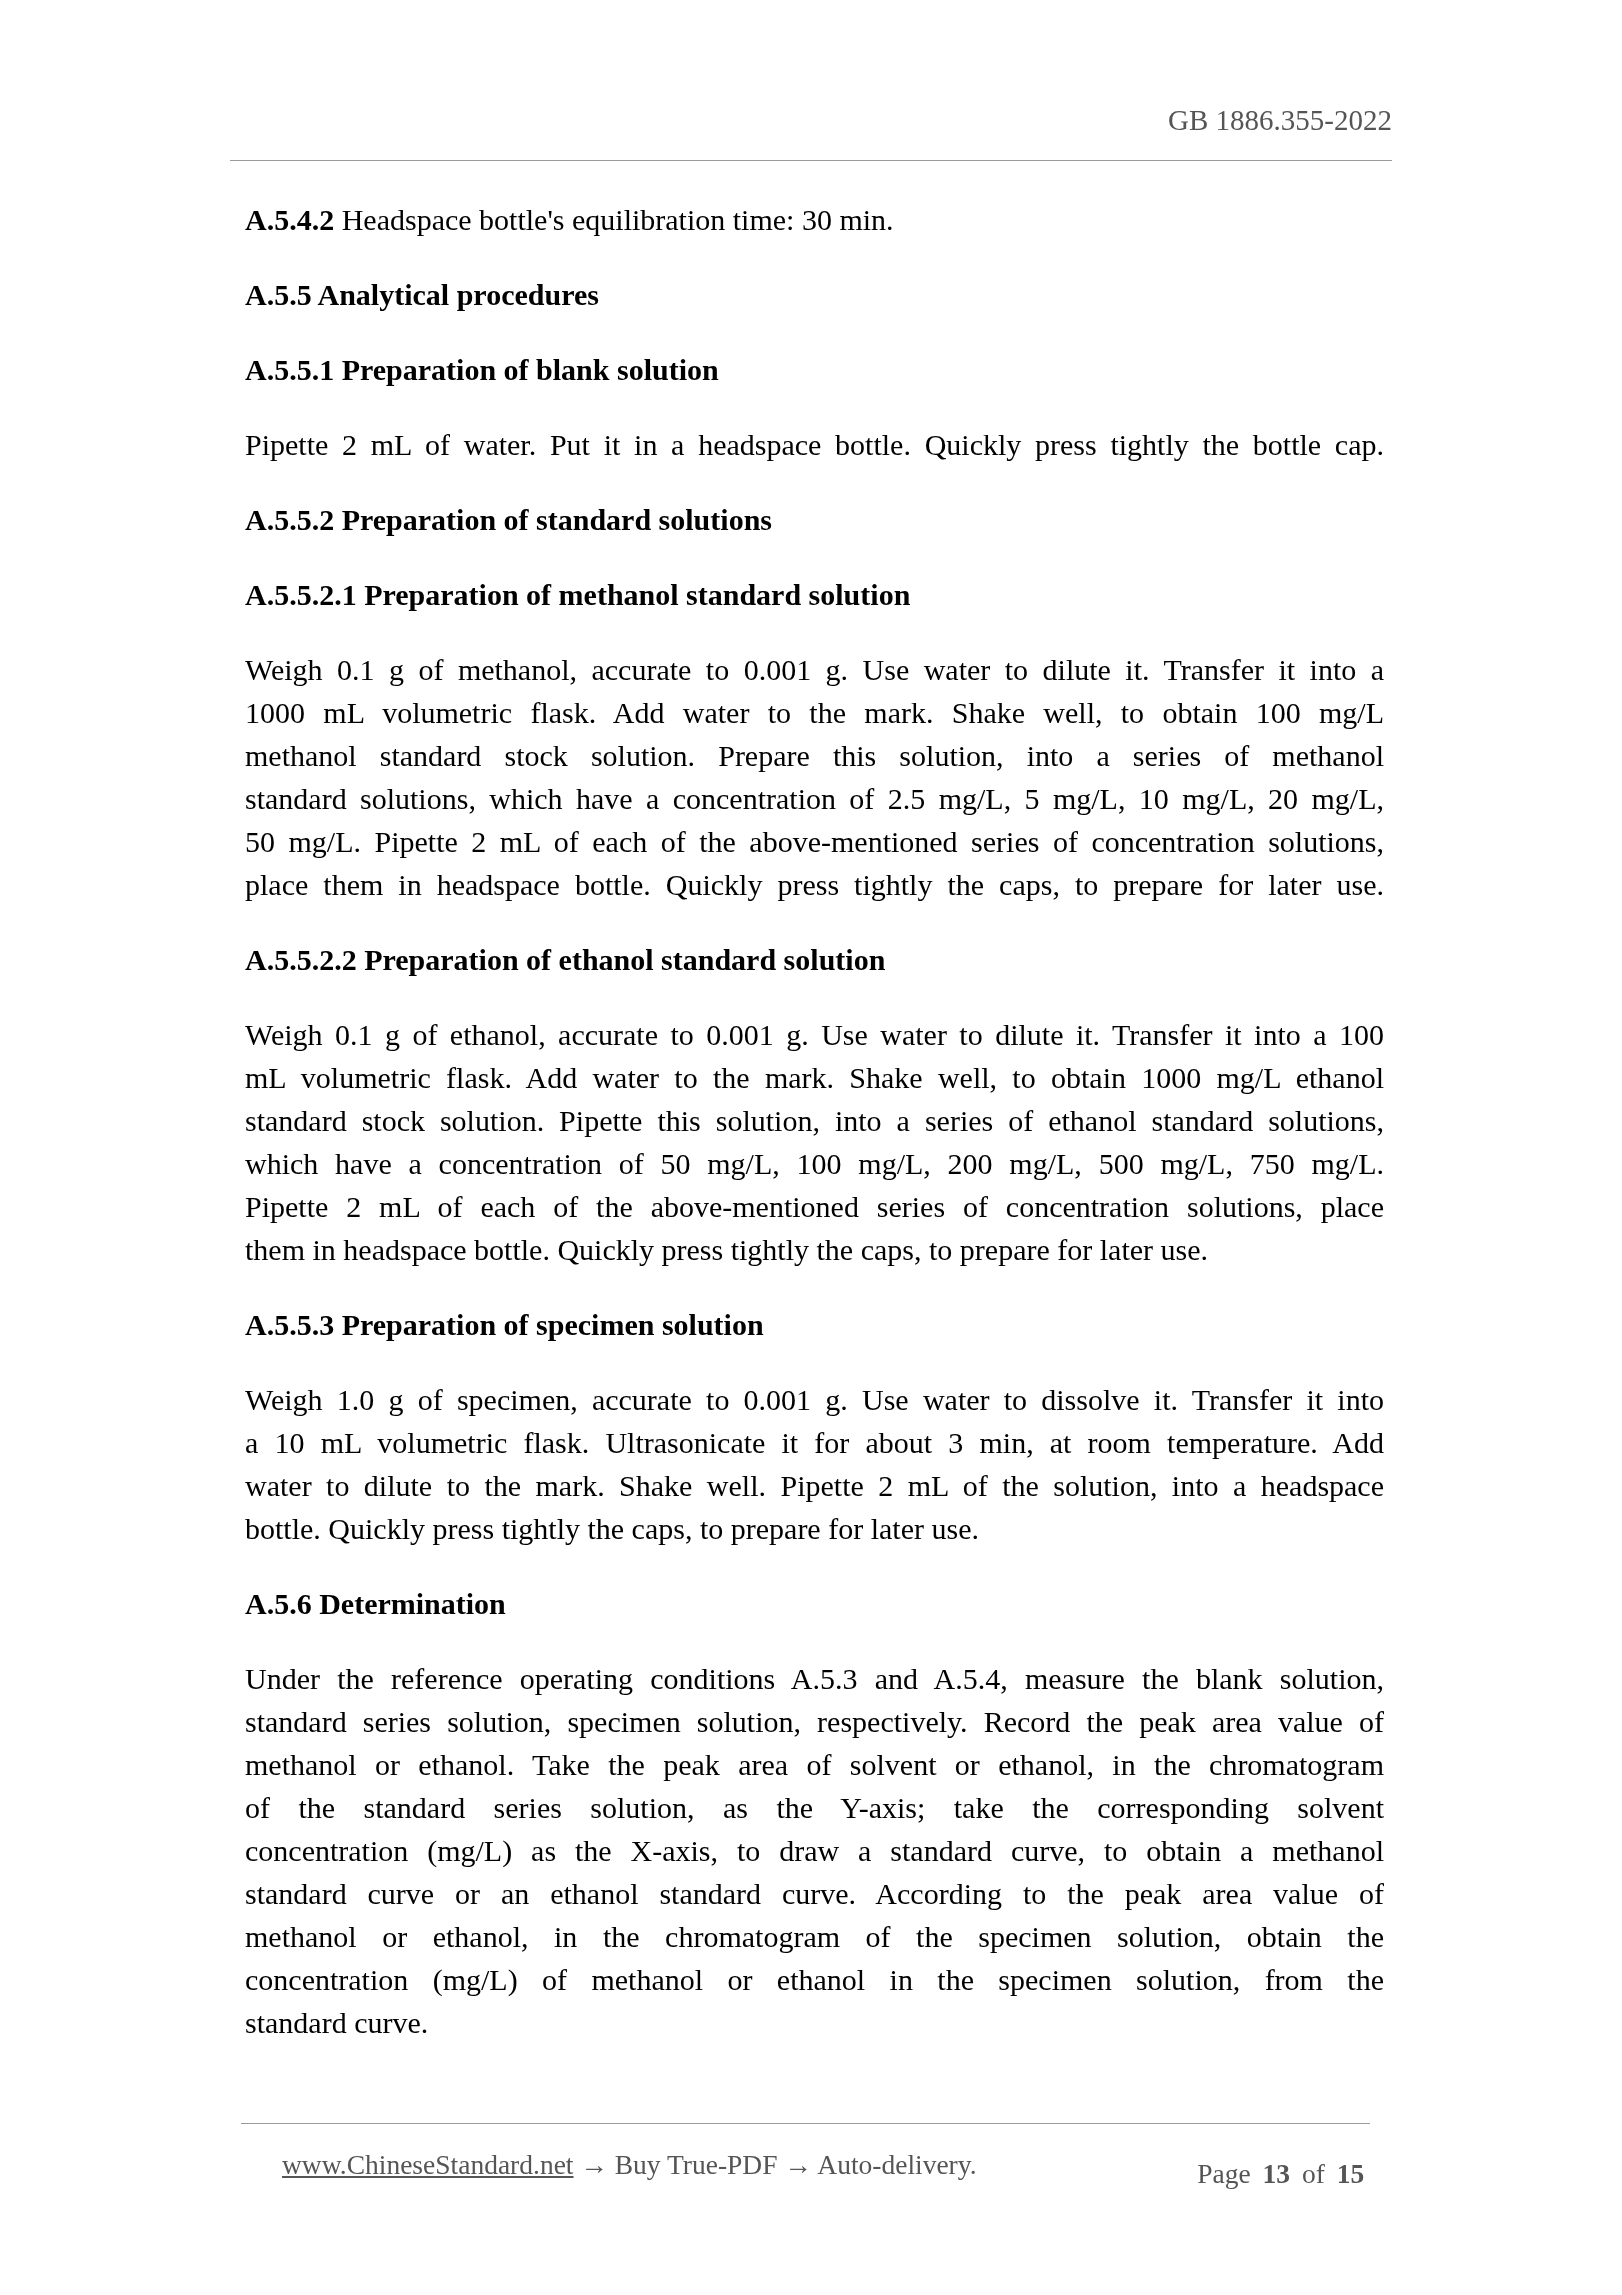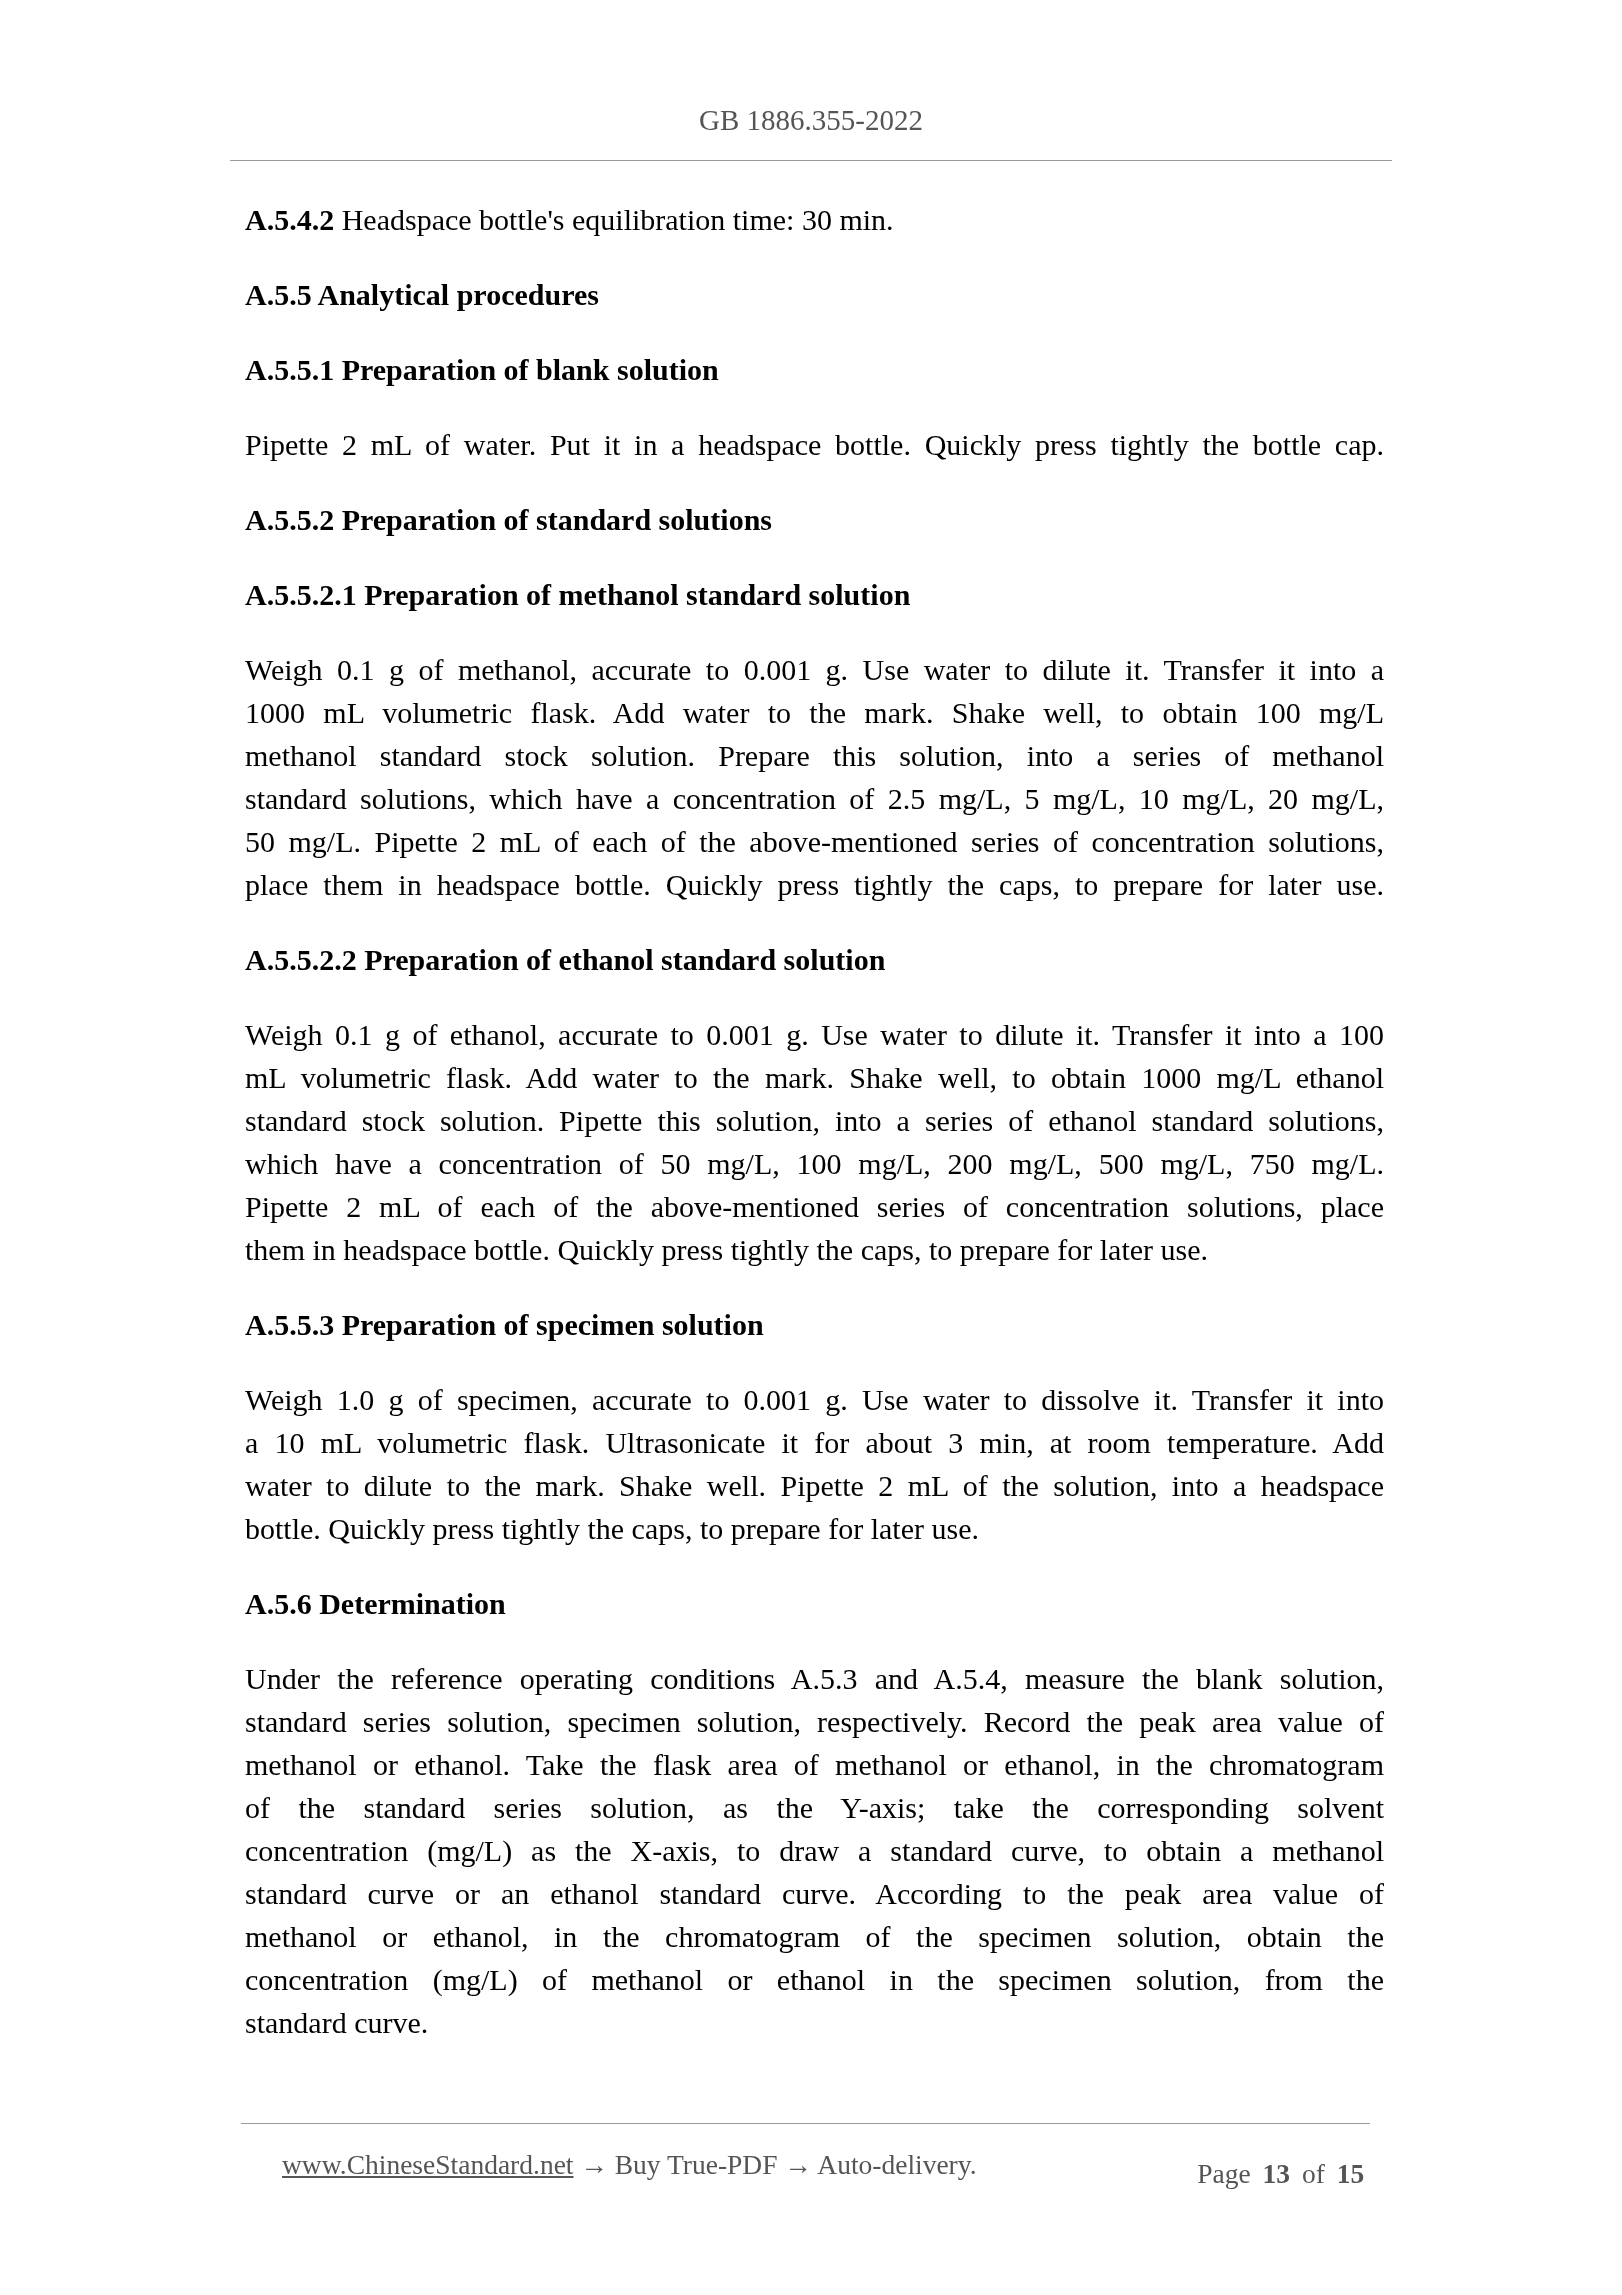--- a/index.html
+++ b/index.html
@@ -20,21 +20,21 @@
     left: 230px;
     top: 0;
     width: 1162px;
     height: 162px;
   }
   .header-title {
     position: absolute;
     left: 0;
     right: 0;
     top: 102px;
-    text-align: center;
+    text-align: right;
     font-size: 29px;
     line-height: 37px;
     color: #555555;
   }
   .header-rule {
     position: absolute;
     left: 0;
     right: 0;
     top: 160px;
     height: 0;
@@ -178,21 +178,21 @@
     <span class="line">water to dilute to the mark. Shake well. Pipette 2 mL of the solution, into a headspace</span>
     <span class="line last">bottle. Quickly press tightly the caps, to prepare for later use.</span>
   </div>
 
   <div class="block heading">
     <span class="line">A.5.6 Determination</span>
   </div>
   <div class="block">
     <span class="line">Under the reference operating conditions A.5.3 and A.5.4, measure the blank solution,</span>
     <span class="line">standard series solution, specimen solution, respectively. Record the peak area value of</span>
-    <span class="line">methanol or ethanol. Take the flask area of methanol or ethanol, in the chromatogram</span>
+    <span class="line">methanol or ethanol. Take the peak area of solvent or ethanol, in the chromatogram</span>
     <span class="line">of the standard series solution, as the Y-axis; take the corresponding solvent</span>
     <span class="line">concentration (mg/L) as the X-axis, to draw a standard curve, to obtain a methanol</span>
     <span class="line">standard curve or an ethanol standard curve. According to the peak area value of</span>
     <span class="line">methanol or ethanol, in the chromatogram of the specimen solution, obtain the</span>
     <span class="line">concentration (mg/L) of methanol or ethanol in the specimen solution, from the</span>
     <span class="line last">standard curve.</span>
   </div>
 
 </div>
 

